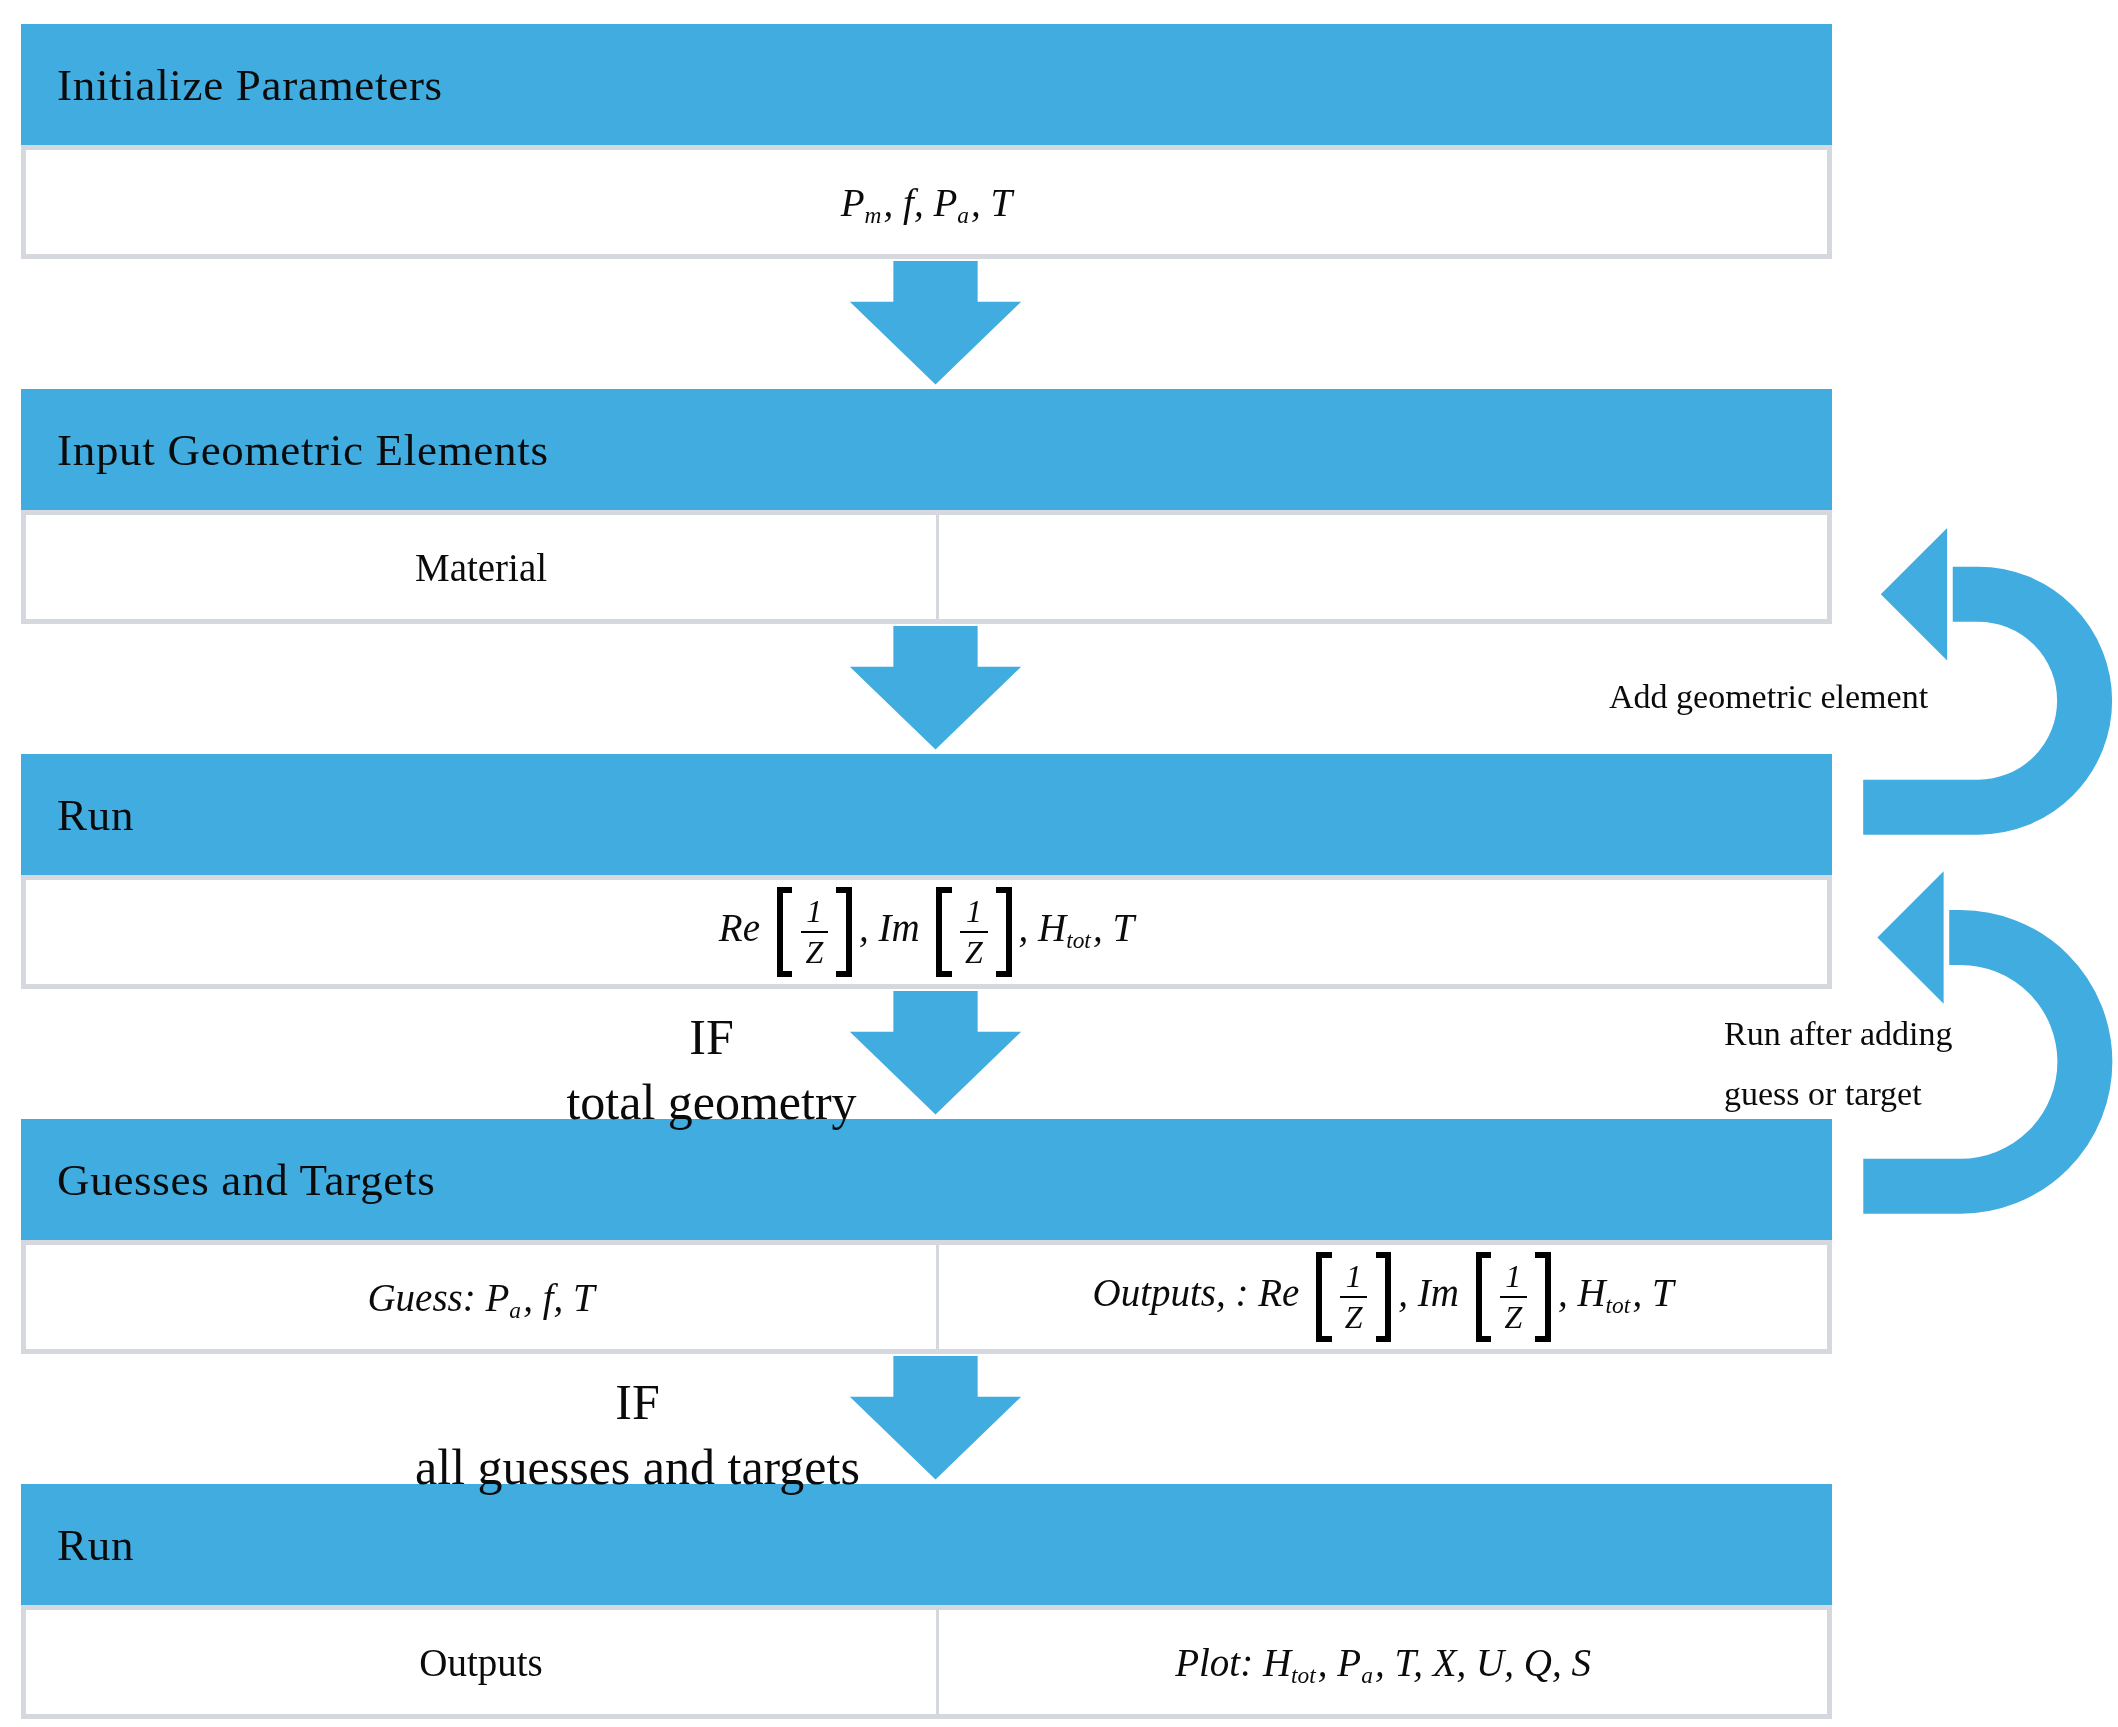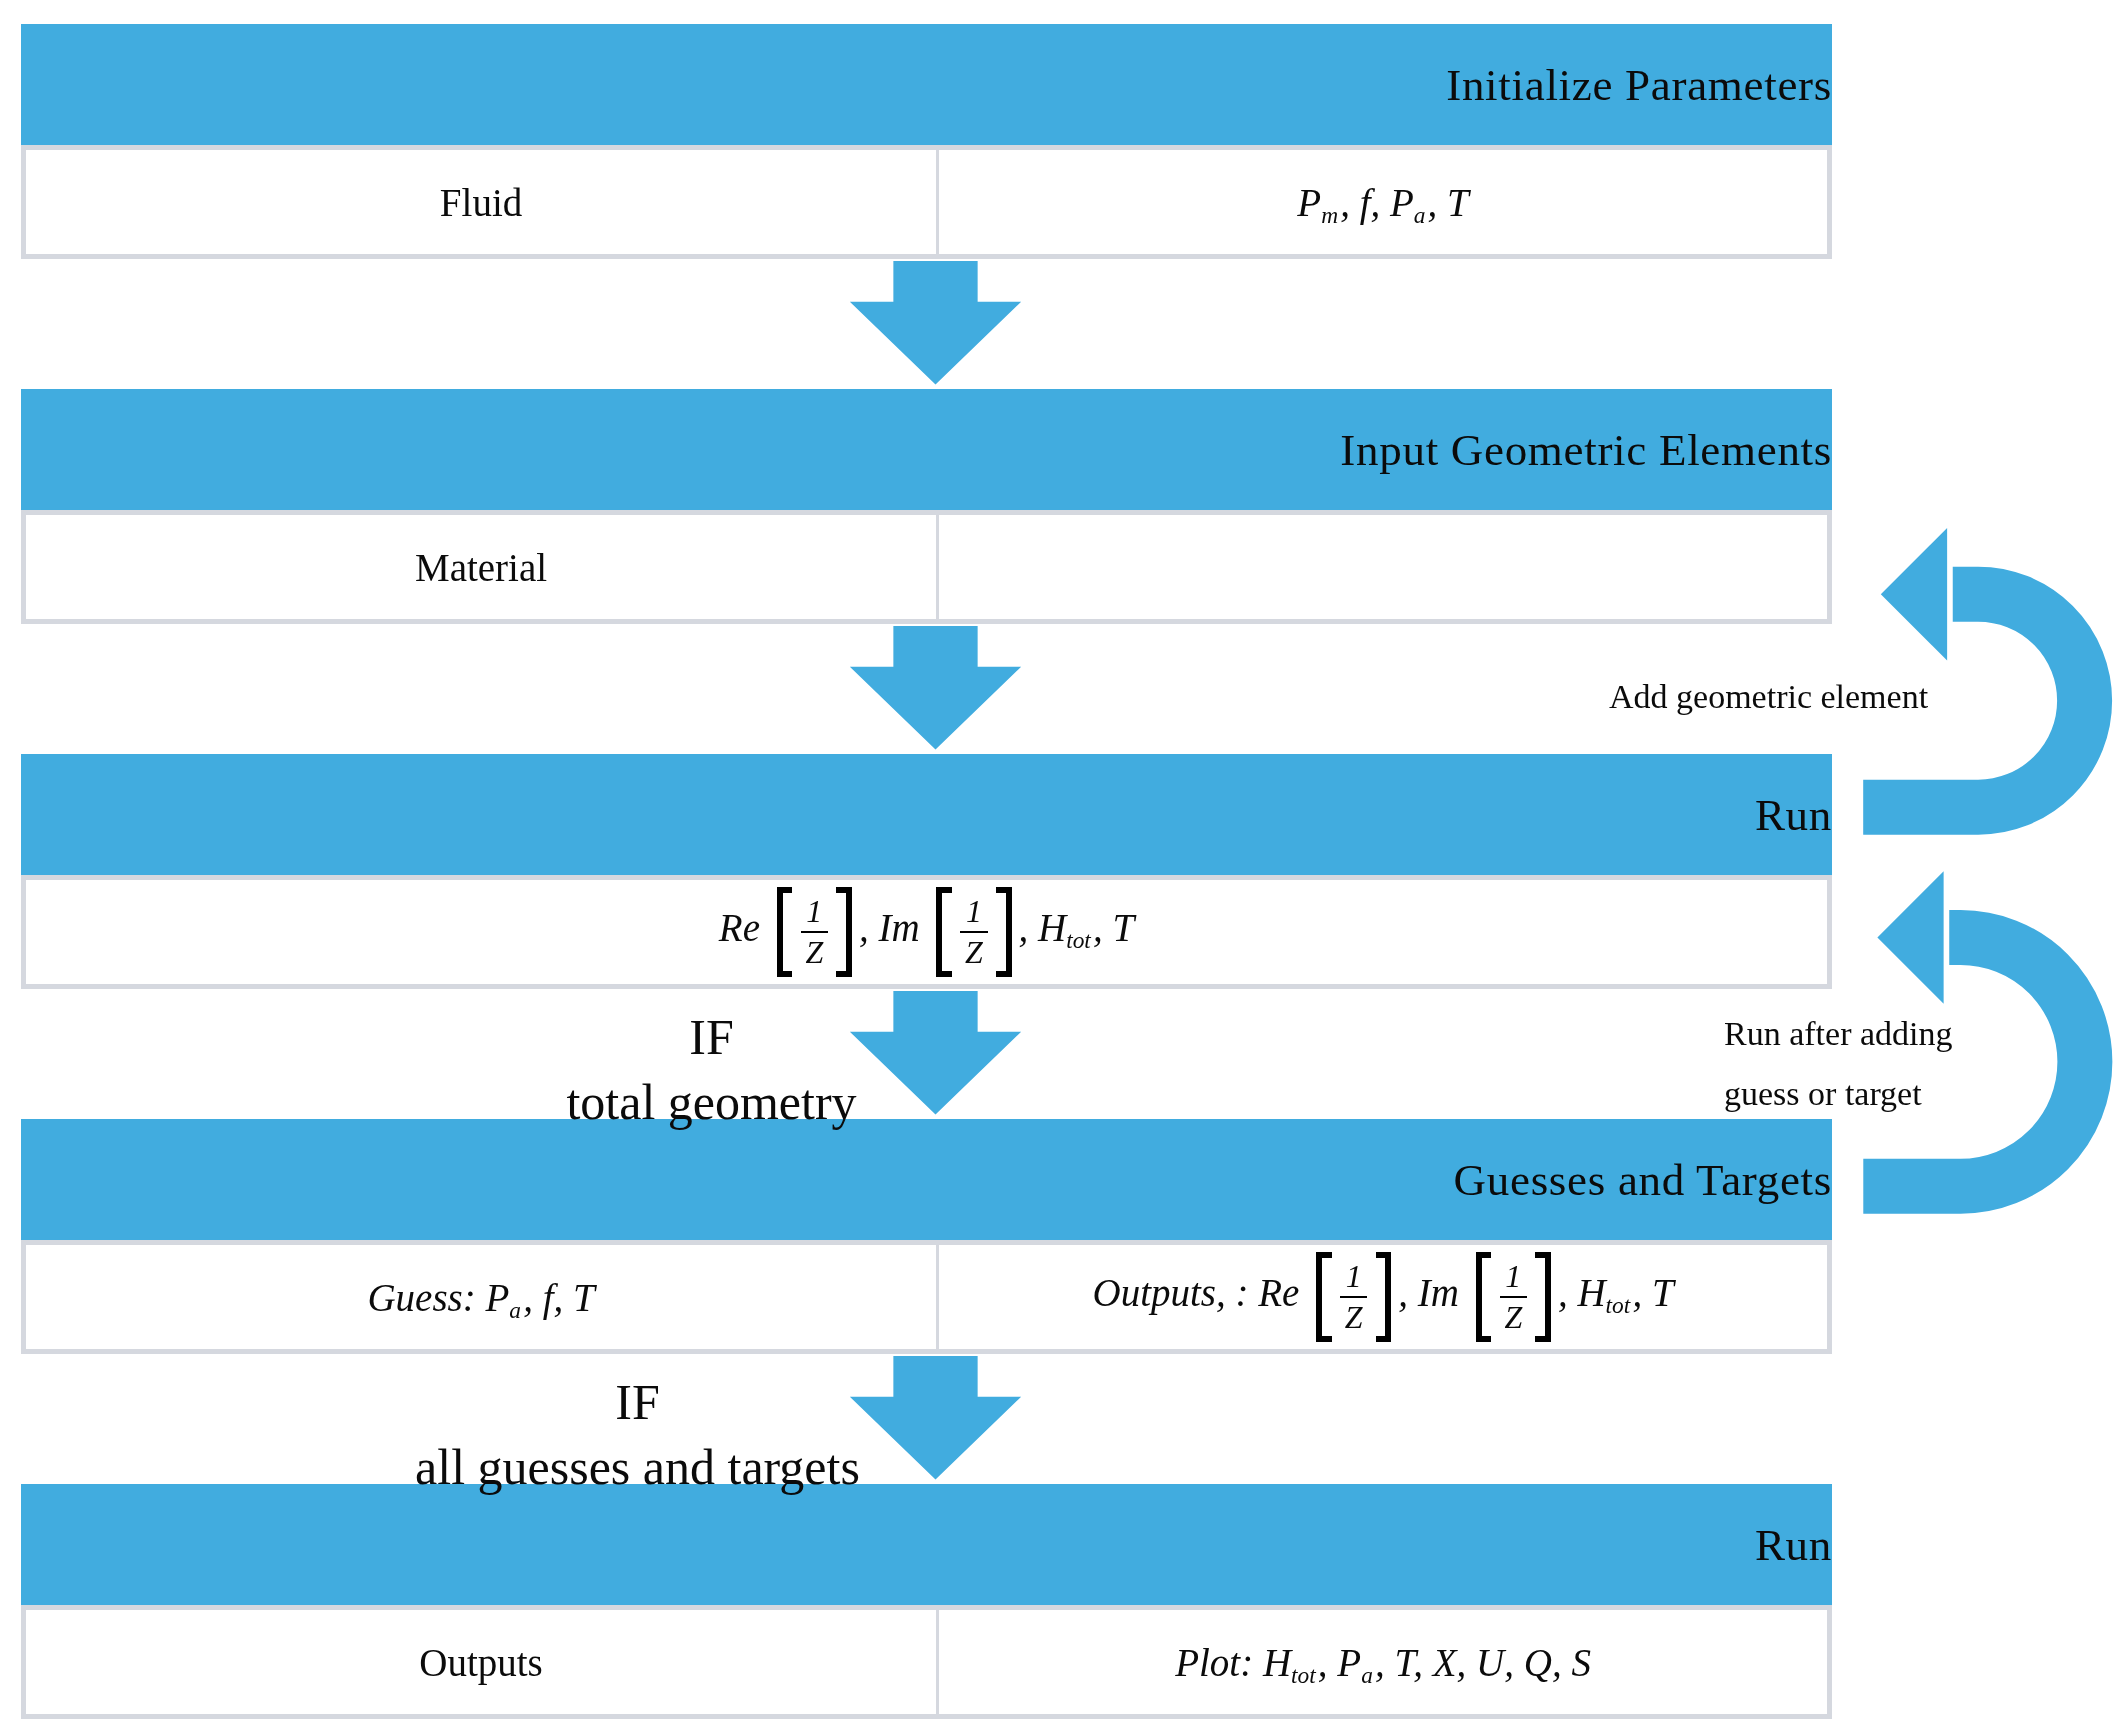--- a/index.html
+++ b/index.html
@@ -8,22 +8,22 @@
     --ink:#0b0b0b;
   }
   *{margin:0;padding:0;box-sizing:border-box;}
   html,body{width:2119px;height:1727px;background:#ffffff;overflow:hidden;}
   body{font-family:"Liberation Serif","DejaVu Serif",serif;color:var(--ink);}
 
   .canvas{position:absolute;left:21px;top:24px;width:1811px;}
 
   .bar{
     height:121px;background:var(--accent);
-    display:flex;align-items:center;justify-content:flex-end;
-    font-size:45px;letter-spacing:0.7px;
+    display:flex;align-items:center;justify-content:flex-start;
+    font-size:45px;letter-spacing:0.7px;padding-left:36px;
   }
   .row{
     height:114px;display:flex;background:#fff;
     border:5.6px solid var(--border);
   }
   .cell{
     display:flex;align-items:center;justify-content:center;
     font-size:39px;background:#fff;
   }
   .cell.left{flex:0 0 50.7%;border-right:3.5px solid var(--border);}
@@ -60,23 +60,20 @@
 </style>
 </head>
 <body>
 
 <div class="canvas">
 
   <div class="bar">
     <span>Initialize Parameters</span>
   </div>
   <div class="row">
-    <div class="cell left">
-      <span class="cellf"><span class="rm">Fluid</span></span>
-    </div>
     <div class="cell right">
       <span class="cellf"><span class="it">P</span><span class="sub">m</span><span class="it">, f, P</span><span class="sub">a</span><span class="it">, T</span></span>
     </div>
   </div>
 
   <div class="connector">
     <svg class="down-arrow" width="183" height="125" viewBox="0 0 260 178">
       <polygon points="70,0 190,0 190,58 252,58 130,176 8,58 70,58" fill="#41ACDF"></polygon>
     </svg>
   </div>

